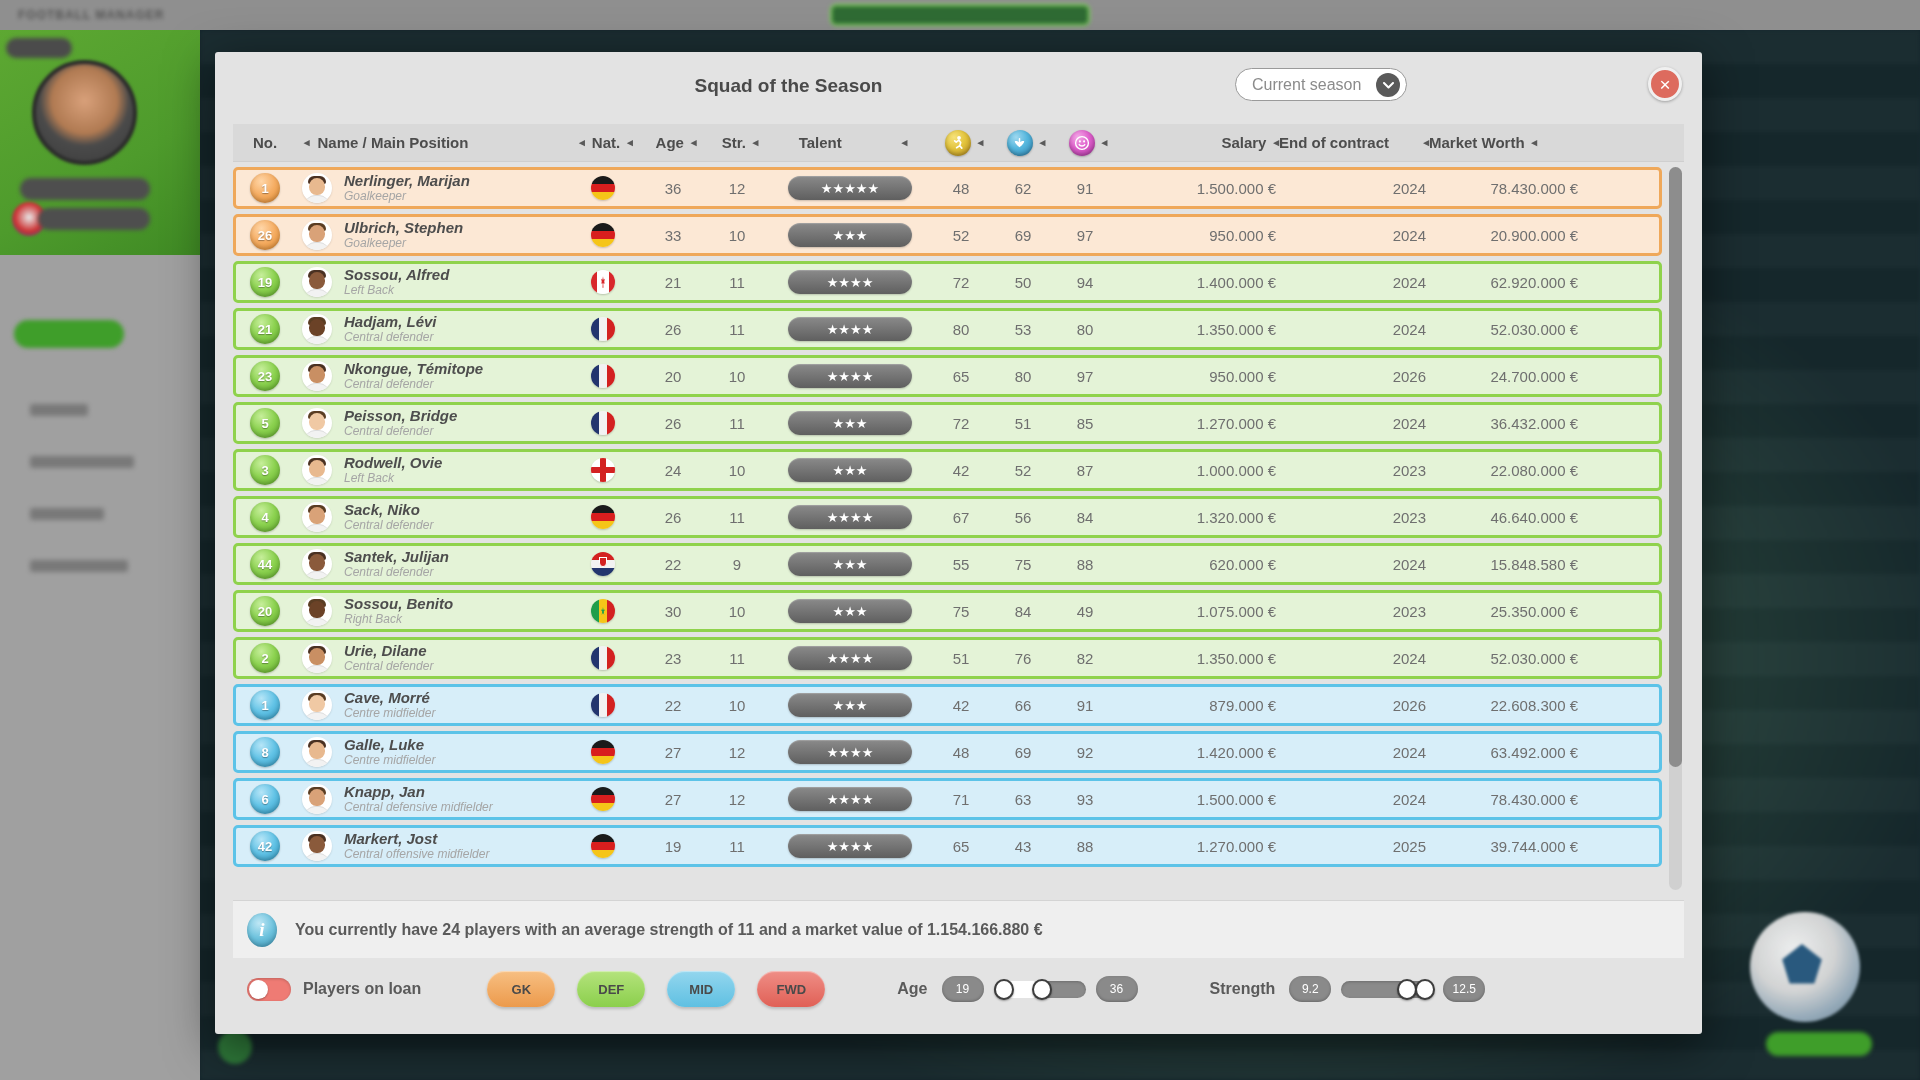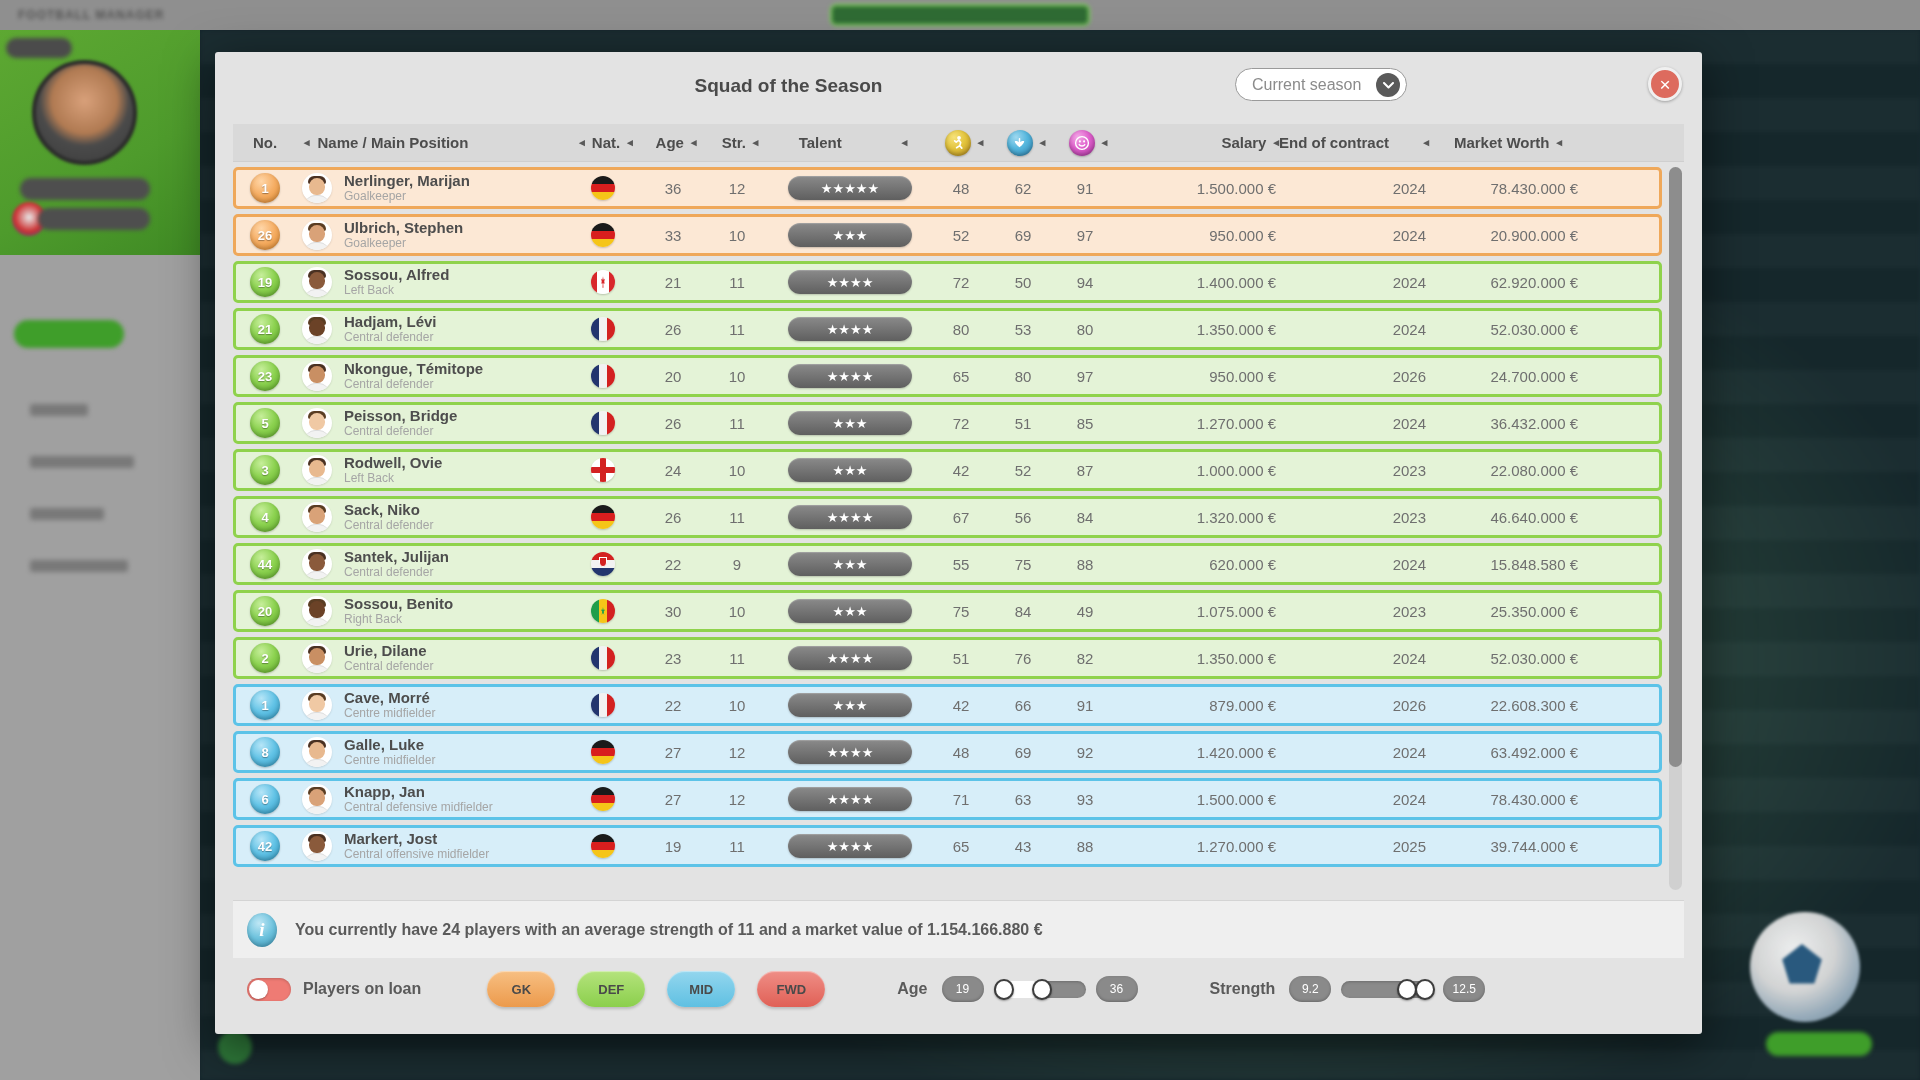--- a/index.html
+++ b/index.html
@@ -168,21 +168,21 @@
   .th { display:flex; align-items:center; }
   .th-no      { width: 64px;  justify-content:center; }
   .th-name    { width: 270px; }
   .th-nat     { width: 78px;  justify-content:center; }
   .th-age     { width: 62px;  justify-content:center; }
   .th-str     { width: 66px;  justify-content:center; }
   .th-talent  { width: 160px; justify-content:center; }
   .th-icon    { width: 62px;  justify-content:center; }
   .th-salary  { width: 160px; justify-content:flex-end; }
   .th-contract{ width: 150px; justify-content:space-between; }
-  .th-worth   { width: 158px; justify-content:center; }
+  .th-worth   { width: 158px; justify-content:flex-start; }
 
   .attr-icon {
     width: 26px; height: 26px; border-radius: 50%;
     display:flex; align-items:center; justify-content:center;
     box-shadow: inset 0 -2px 4px rgba(0,0,0,.28), 0 1px 2px rgba(0,0,0,.25);
     font-size: 14px; color:#fff;
   }
   .ic-fitness { background: radial-gradient(circle at 35% 28%, #f6e27a 0%, #e3c43d 45%, #bb8f1f 100%); }
   .ic-energy  { background: radial-gradient(circle at 35% 28%, #9fd8ef 0%, #54b6dd 45%, #2f86b5 100%); }
   .ic-morale  { background: radial-gradient(circle at 35% 28%, #f3a8e6 0%, #df5fcc 45%, #b13aa5 100%); }
@@ -207,21 +207,21 @@
     border: 3px solid transparent;
     font-size: 15px; color: #6f6f6f;
     cursor: pointer;
   }
   .player-row.gk  { background:#fce8d5; border-color:#efa85a; }
   .player-row.def { background:#e4f3d7; border-color:#8fd24c; }
   .player-row.mid { background:#d7eef9; border-color:#5cc3e8; }
 
   .cell { display:flex; align-items:center; height:100%; }
   .c-no      { width: 58px; justify-content:center; }
-  .c-name    { width: 270px; display:flex; align-items:center; }
+  .c-name    { width: 270px; display:flex; align-items:center;font-style:italic; }
   .c-nat     { width: 78px; justify-content:center; }
   .c-age     { width: 62px; justify-content:center; }
   .c-str     { width: 66px; justify-content:center; }
   .c-talent  { width: 160px; justify-content:center; }
   .c-attr    { width: 62px; justify-content:center; }
   .c-salary  { width: 160px; justify-content:flex-end; }
   .c-contract{ width: 150px; justify-content:flex-end; }
   .c-worth   { width: 158px; justify-content:flex-end; padding-right: 6px; }
 
   .jersey {

